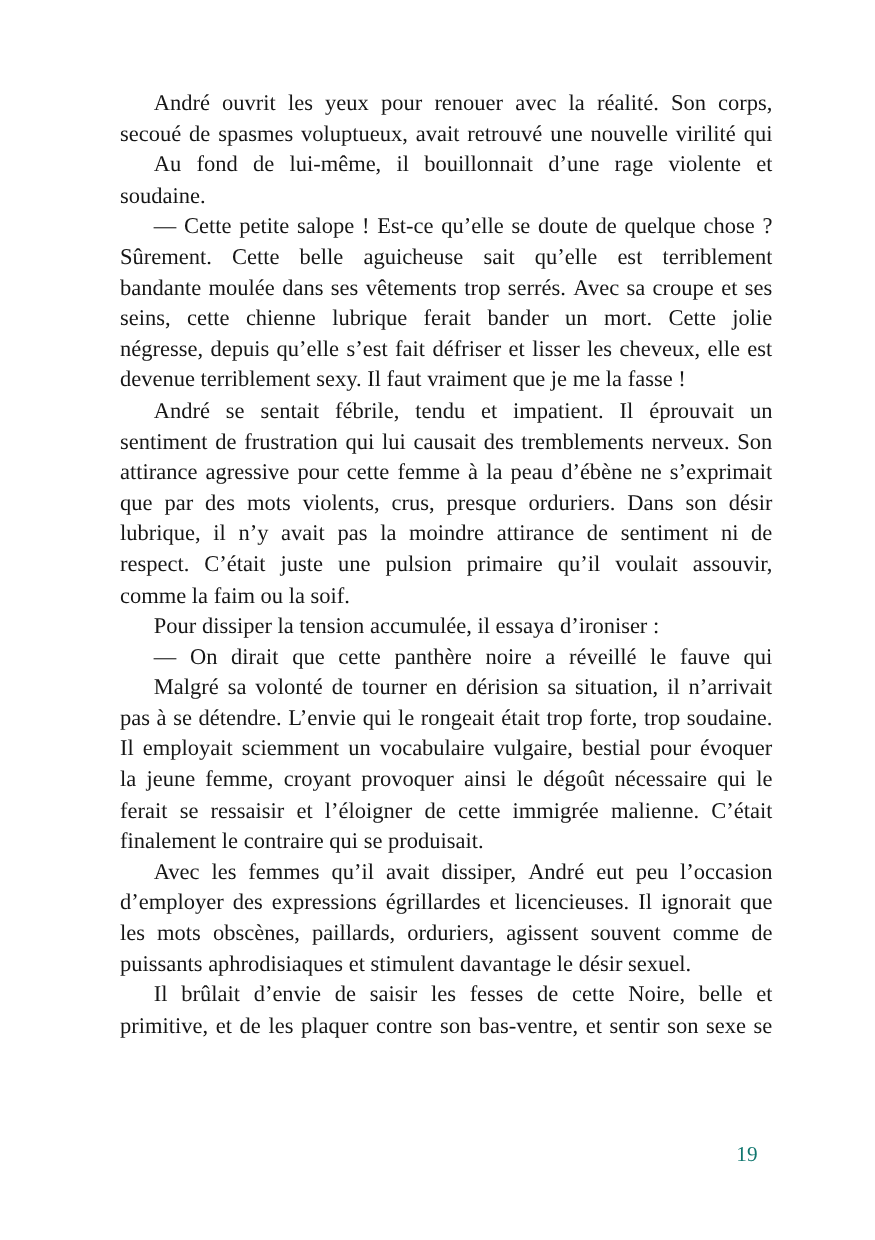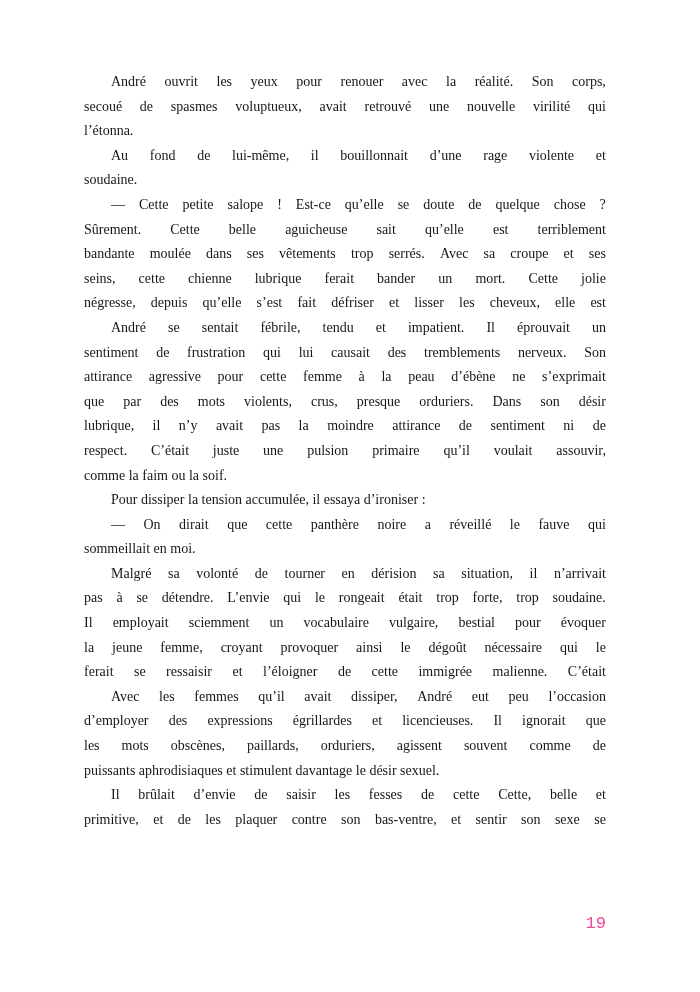--- a/index.html
+++ b/index.html
@@ -11,24 +11,24 @@
     position: relative;
     width: 700px;
     height: 992px;
     background: #ffffff;
     overflow: hidden;
     font-family: "Liberation Serif", "DejaVu Serif", serif;
     color: #161616;
   }
   .text-block {
     position: absolute;
-    left: 84px;
+    left: 96px;
     top: 70px;
     width: 522px;
-    font-size: 14px;
+    font-size: 18px;
     line-height: 24.6px;
   }
   .paragraph {
     margin: 0;
     padding: 0;
   }
   .line {
     height: 24.6px;
     line-height: 24.6px;
     overflow: hidden;
@@ -48,22 +48,21 @@
   
   .line.plain {
     white-space: pre;
   }
   .page-number {
     position: absolute;
     top: 912px;
     right: 94px;
     font-size: 17px;
     line-height: 24.6px;
-    color: #ec4899;
-    font-family: Liberation Mono, monospace;
+    color: #0f766e;
   }
 </style>
 </head>
 <body>
 
 <div class="book-page">
   <div class="text-block">
       <div class="paragraph">
         <div class="line indent just">
           <span>André</span>
@@ -83,21 +82,20 @@
           <span>de</span>
           <span>spasmes</span>
           <span>voluptueux,</span>
           <span>avait</span>
           <span>retrouvé</span>
           <span>une</span>
           <span>nouvelle</span>
           <span>virilité</span>
           <span>qui</span>
         </div>
-        <div class="line plain">l’étonna.</div>
       </div>
       <div class="paragraph">
         <div class="line indent just">
           <span>Au</span>
           <span>fond</span>
           <span>de</span>
           <span>lui-même,</span>
           <span>il</span>
           <span>bouillonnait</span>
           <span>d’une</span>
@@ -166,20 +164,21 @@
           <span>s’est</span>
           <span>fait</span>
           <span>défriser</span>
           <span>et</span>
           <span>lisser</span>
           <span>les</span>
           <span>cheveux,</span>
           <span>elle</span>
           <span>est</span>
         </div>
+        <div class="line plain">devenue terriblement sexy. Il faut vraiment que je me la fasse !</div>
       </div>
       <div class="paragraph">
         <div class="line indent just">
           <span>André</span>
           <span>se</span>
           <span>sentait</span>
           <span>fébrile,</span>
           <span>tendu</span>
           <span>et</span>
           <span>impatient.</span>
@@ -263,21 +262,20 @@
           <span>que</span>
           <span>cette</span>
           <span>panthère</span>
           <span>noire</span>
           <span>a</span>
           <span>réveillé</span>
           <span>le</span>
           <span>fauve</span>
           <span>qui</span>
         </div>
-        <div class="line plain">sommeillait en moi.</div>
       </div>
       <div class="paragraph">
         <div class="line indent just">
           <span>Malgré</span>
           <span>sa</span>
           <span>volonté</span>
           <span>de</span>
           <span>tourner</span>
           <span>en</span>
           <span>dérision</span>
@@ -330,20 +328,21 @@
           <span>se</span>
           <span>ressaisir</span>
           <span>et</span>
           <span>l’éloigner</span>
           <span>de</span>
           <span>cette</span>
           <span>immigrée</span>
           <span>malienne.</span>
           <span>C’était</span>
         </div>
+        <div class="line plain">finalement le contraire qui se produisait.</div>
       </div>
       <div class="paragraph">
         <div class="line indent just">
           <span>Avec</span>
           <span>les</span>
           <span>femmes</span>
           <span>qu’il</span>
           <span>avait</span>
           <span>dissiper,</span>
           <span>André</span>
@@ -379,21 +378,21 @@
         <div class="line indent just">
           <span>Il</span>
           <span>brûlait</span>
           <span>d’envie</span>
           <span>de</span>
           <span>saisir</span>
           <span>les</span>
           <span>fesses</span>
           <span>de</span>
           <span>cette</span>
-          <span>Cette,</span>
+          <span>Noire,</span>
           <span>belle</span>
           <span>et</span>
         </div>
         <div class="line just">
           <span>primitive,</span>
           <span>et</span>
           <span>de</span>
           <span>les</span>
           <span>plaquer</span>
           <span>contre</span>

